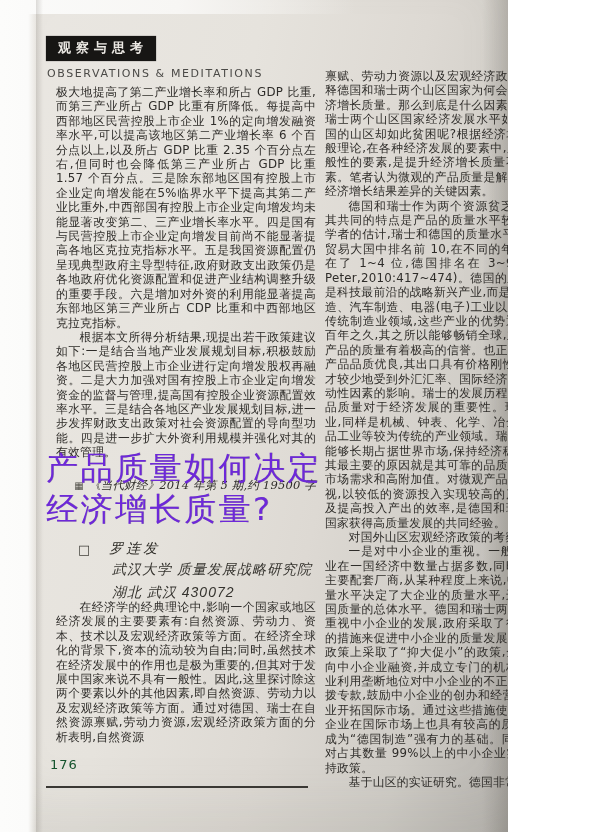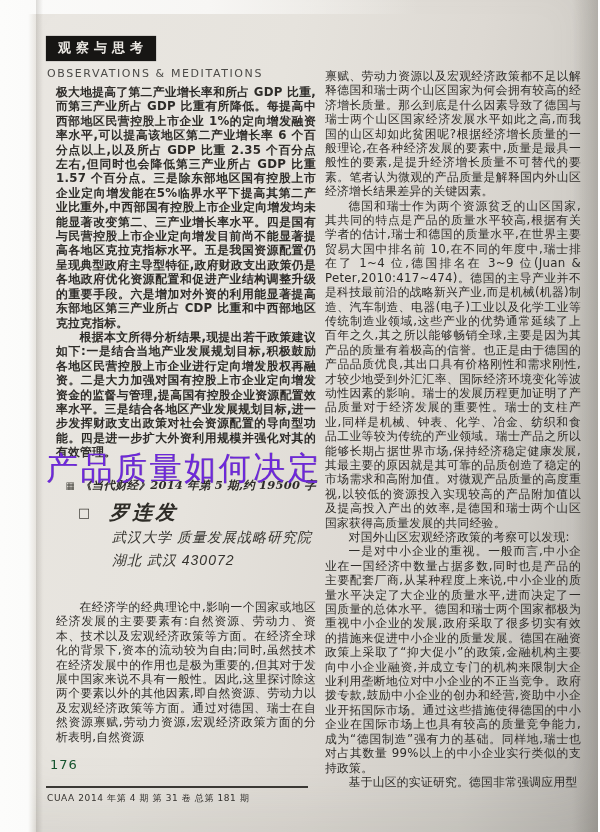--- a/index.html
+++ b/index.html
@@ -1,21 +1,21 @@
 <!DOCTYPE html>
 <html><head>
 <meta charset="utf-8">
 <style>
   * { margin: 0; padding: 0; box-sizing: border-box; }
   html, body { background: #ffffff; }
   body { font-family: "DejaVu Sans", sans-serif; }
 
   .page {
     position: relative;
-    width: 598px; height: 832px;
+    width: 508px; height: 832px;
     overflow: hidden;
     background: #fbfbfa;
   }
 
   
   .scan {
     position: absolute; inset: 0;
     background: linear-gradient(103deg, #eae7e2 0%, #e6e3dd 38%, #ddd9d3 62%, #cfccc6 82%, #bab7b2 97%, #b0ada8 100%);
     box-shadow: inset 0 -30px 50px rgba(125,120,112,0.12);
   }
@@ -51,21 +51,21 @@
     position: absolute; left: 47px; top: 67px;
     font-size: 11px; letter-spacing: 1.6px; color: #4b4a47;
   }
 
   
   .body-text {
     font-size: 11.8px; line-height: 14.4px; letter-spacing: 0.25px;
     color: #2e2c29; text-align: justify;
   }
   .indent { text-indent: 2em; }
-  .col-left-top  { position: absolute; left: 56px; top: 85px; width: 260px; font-weight: bold; }
+  .col-left-top  { position: absolute; left: 56px; top: 85px; width: 260px; }
   .col-right     { position: absolute; left: 325px; top: 69px; width: 256px; }
   .intro-para    { position: absolute; left: 56px; top: 600px; width: 260px; }
 
   .source-line {
     margin-top: 18px;
     font-family: "DejaVu Serif", serif; font-style: italic;
     font-size: 11.5px; color: #2e2c29; text-align: right; letter-spacing: 0.2px;
   }
   .stamp-icon { font-style: normal; font-size: 10px; color: #4a4842; margin-right: 5px; }
 
@@ -82,21 +82,21 @@
     font-size: 16px; font-weight: bold; letter-spacing: 5px;
     color: #34322c; text-align: right; white-space: nowrap;
   }
   .author-row { margin-top: 10px; padding-left: 32px; display: flex; align-items: center; }
   .author-marker {
     font-size: 13px; color: #413f3a; margin-right: 19px; line-height: 1;
     font-weight: normal;
   }
   .author-name {
     font-family: "DejaVu Serif", serif; font-style: italic;
-    font-size: 20px; font-weight: bold; letter-spacing: 3px; color: #2e2c27; text-align: right;
+    font-size: 14px; font-weight: normal; letter-spacing: 3px; color: #2e2c27; text-align: right;
   }
   .affil {
     padding-left: 66px; margin-top: 5px;
     font-family: Liberation Sans, sans-serif; font-style: italic;
     font-size: 14px; line-height: 13px; letter-spacing: 1px; color: #35332e;
   }
   .affil.second { margin-top: 10px; }
 
   
   .page-number {
@@ -128,34 +128,34 @@
   <div class="cat-en">OBSERVATIONS &amp; MEDITATIONS</div>
 
   <div class="col-left-top">
     <p class="body-text">极大地提高了第二产业增长率和所占 GDP 比重,而第三产业所占 GDP 比重有所降低。每提高中西部地区民营控股上市企业 1%的定向增发融资率水平,可以提高该地区第二产业增长率 6 个百分点以上,以及所占 GDP 比重 2.35 个百分点左右,但同时也会降低第三产业所占 GDP 比重 1.57 个百分点。三是除东部地区国有控股上市企业定向增发能在5%临界水平下提高其第二产业比重外,中西部国有控股上市企业定向增发均未能显著改变第二、三产业增长率水平。四是国有与民营控股上市企业定向增发目前尚不能显著提高各地区克拉克指标水平。五是我国资源配置仍呈现典型政府主导型特征,政府财政支出政策仍是各地政府优化资源配置和促进产业结构调整升级的重要手段。六是增加对外资的利用能显著提高东部地区第三产业所占 CDP 比重和中西部地区克拉克指标。</p>
     <p class="body-text indent">根据本文所得分析结果,现提出若干政策建议如下:一是结合当地产业发展规划目标,积极鼓励各地区民营控股上市企业进行定向增发股权再融资。二是大力加强对国有控股上市企业定向增发资金的监督与管理,提高国有控股企业资源配置效率水平。三是结合各地区产业发展规划目标,进一步发挥财政支出政策对社会资源配置的导向型功能。四是进一步扩大外资利用规模并强化对其的有效管理。</p>
     <p class="source-line"><span class="stamp-icon">▦</span><span>《当代财经》2014 年第 5 期,约 19500 字</span></p>
   </div>
 
   <div class="article-head">
     <div class="title-line">产品质量如何决定</div>
+    <div class="title-line">经济增长质量?</div>
     <div class="author-row">
       <span class="author-marker">□</span>
       <span class="author-name">罗连发</span>
     </div>
     <div class="affil">武汉大学 质量发展战略研究院</div>
     <div class="affil second">湖北 武汉  430072</div>
   </div>
 
   <p class="body-text indent intro-para">在经济学的经典理论中,影响一个国家或地区经济发展的主要要素有:自然资源、劳动力、资本、技术以及宏观经济政策等方面。在经济全球化的背景下,资本的流动较为自由;同时,虽然技术在经济发展中的作用也是极为重要的,但其对于发展中国家来说不具有一般性。因此,这里探讨除这两个要素以外的其他因素,即自然资源、劳动力以及宏观经济政策等方面。通过对德国、瑞士在自然资源禀赋,劳动力资源,宏观经济政策方面的分析表明,自然资源</p>
 
   <div class="col-right">
     <p class="body-text">禀赋、劳动力资源以及宏观经济政策都不足以解释德国和瑞士两个山区国家为何会拥有较高的经济增长质量。那么到底是什么因素导致了德国与瑞士两个山区国家经济发展水平如此之高,而我国的山区却如此贫困呢?根据经济增长质量的一般理论,在各种经济发展的要素中,质量是最具一般性的要素,是提升经济增长质量不可替代的要素。笔者认为微观的产品质量是解释国内外山区经济增长结果差异的关键因素。</p>
     <p class="body-text indent">德国和瑞士作为两个资源贫乏的山区国家,其共同的特点是产品的质量水平较高,根据有关学者的估计,瑞士和德国的质量水平,在世界主要贸易大国中排名前 10,在不同的年度中,瑞士排在了 1~4 位,德国排名在 3~9 位(Juan &amp; Peter,2010:417~474)。德国的主导产业并不是科技最前沿的战略新兴产业,而是机械(机器)制造、汽车制造、电器(电子)工业以及化学工业等传统制造业领域,这些产业的优势通常延续了上百年之久,其之所以能够畅销全球,主要是因为其产品的质量有着极高的信誉。也正是由于德国的产品品质优良,其出口具有价格刚性和需求刚性,才较少地受到外汇汇率、国际经济环境变化等波动性因素的影响。瑞士的发展历程更加证明了产品质量对于经济发展的重要性。瑞士的支柱产业,同样是机械、钟表、化学、冶金、纺织和食品工业等较为传统的产业领域。瑞士产品之所以能够长期占据世界市场,保持经济稳定健康发展,其最主要的原因就是其可靠的品质创造了稳定的市场需求和高附加值。对微观产品质量的高度重视,以较低的资源投入实现较高的产品附加值以及提高投入产出的效率,是德国和瑞士两个山区国家获得高质量发展的共同经验。</p>
     <p class="body-text indent">对国外山区宏观经济政策的考察可以发现:</p>
     <p class="body-text indent">一是对中小企业的重视。一般而言,中小企业在一国经济中数量占据多数,同时也是产品的主要配套厂商,从某种程度上来说,中小企业的质量水平决定了大企业的质量水平,进而决定了一国质量的总体水平。德国和瑞士两个国家都极为重视中小企业的发展,政府采取了很多切实有效的措施来促进中小企业的质量发展。德国在融资政策上采取了“抑大促小”的政策,金融机构主要向中小企业融资,并成立专门的机构来限制大企业利用垄断地位对中小企业的不正当竞争。政府拨专款,鼓励中小企业的创办和经营,资助中小企业开拓国际市场。通过这些措施使得德国的中小企业在国际市场上也具有较高的质量竞争能力,成为“德国制造”强有力的基础。同样地,瑞士也对占其数量 99%以上的中小企业实行类似的支持政策。</p>
     <p class="body-text indent">基于山区的实证研究。德国非常强调应用型</p>
   </div>
 
   <div class="page-number">176</div>
   <div class="footer-rule"></div>
-  <div class="footer-text">CUAA 2014 年第 4 期 第 31 卷 总第 181 期</div>
 </div>
 
 </body></html>

